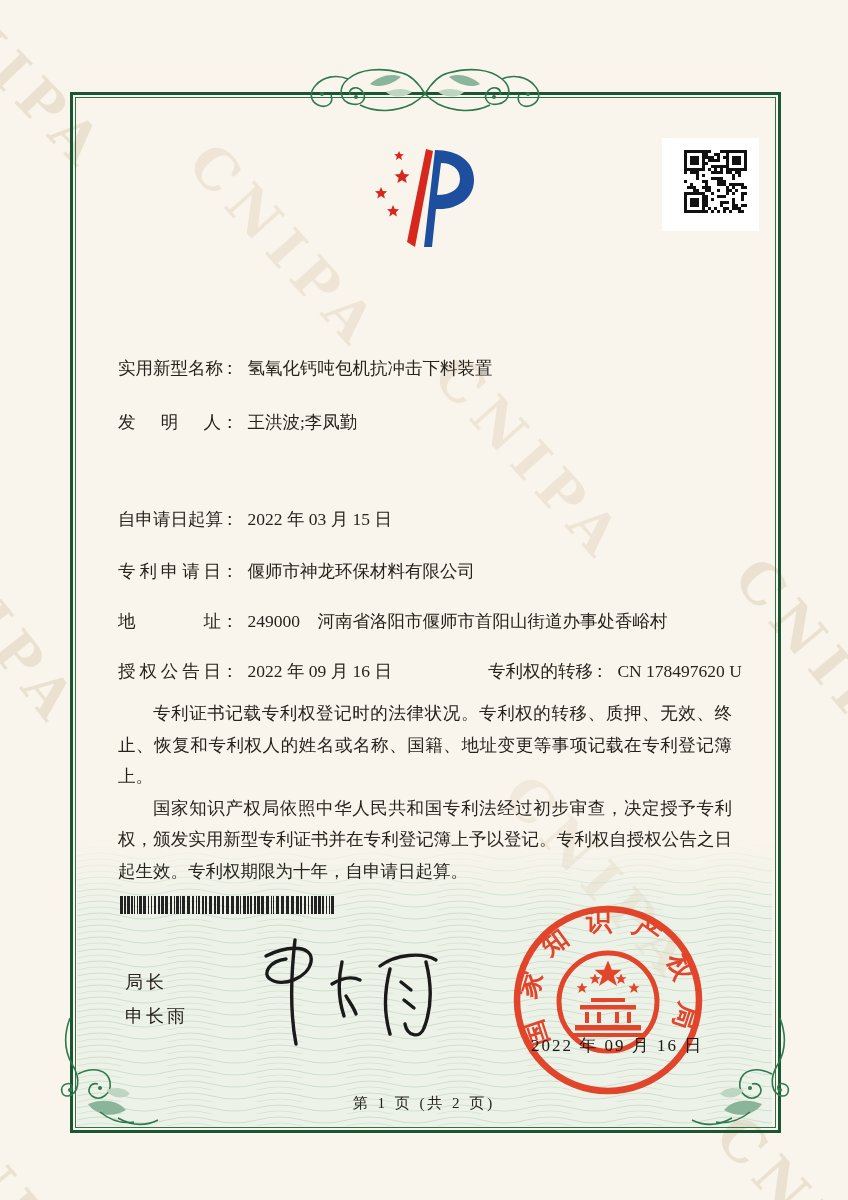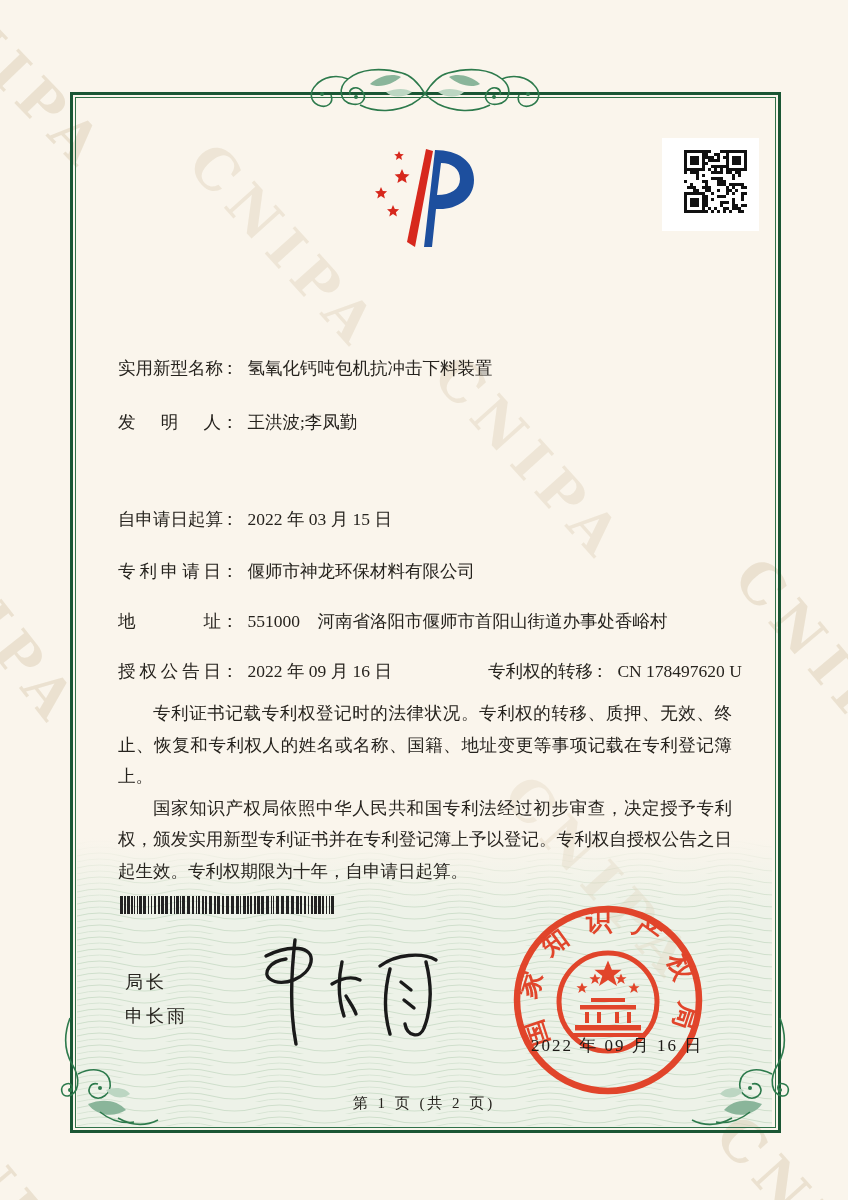--- a/index.html
+++ b/index.html
@@ -604,21 +604,21 @@
   <div class="frow" style="top:411px">
     <span class="flabel">发明人</span><span class="fcolon">：</span><span class="fvalue">王洪波;李凤勤</span>
   </div>
   <div class="frow" style="top:508px">
     <span class="flabel">自申请日起算</span><span class="fcolon">：</span><span class="fvalue">2022 年 03 月 15 日</span>
   </div>
   <div class="frow" style="top:560px">
     <span class="flabel">专利申请日</span><span class="fcolon">：</span><span class="fvalue">偃师市神龙环保材料有限公司</span>
   </div>
   <div class="frow" style="top:610px">
-    <span class="flabel">地址</span><span class="fcolon">：</span><span class="fvalue">551000　河南省洛阳市偃师市首阳山街道办事处香峪村</span>
+    <span class="flabel">地址</span><span class="fcolon">：</span><span class="fvalue">249000　河南省洛阳市偃师市首阳山街道办事处香峪村</span>
   </div>
   <div class="frow" style="top:660px">
     <span class="flabel">授权公告日</span><span class="fcolon">：</span><span class="fvalue">2022 年 09 月 16 日</span><span class="flabel2">专利权的转移</span><span class="fcolon">：</span><span class="fvalue">CN 178497620 U</span>
   </div>
 
   <div class="paras">
     <p>专利证书记载专利权登记时的法律状况。专利权的转移、质押、无效、终止、恢复和专利权人的姓名或名称、国籍、地址变更等事项记载在专利登记簿上。</p>
     <p>国家知识产权局依照中华人民共和国专利法经过初步审查，决定授予专利权，颁发实用新型专利证书并在专利登记簿上予以登记。专利权自授权公告之日起生效。专利权期限为十年，自申请日起算。</p>
   </div>
 

